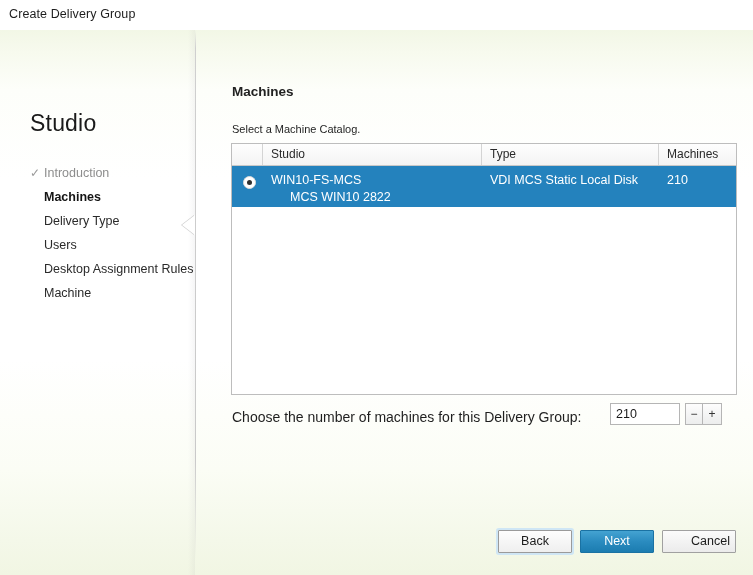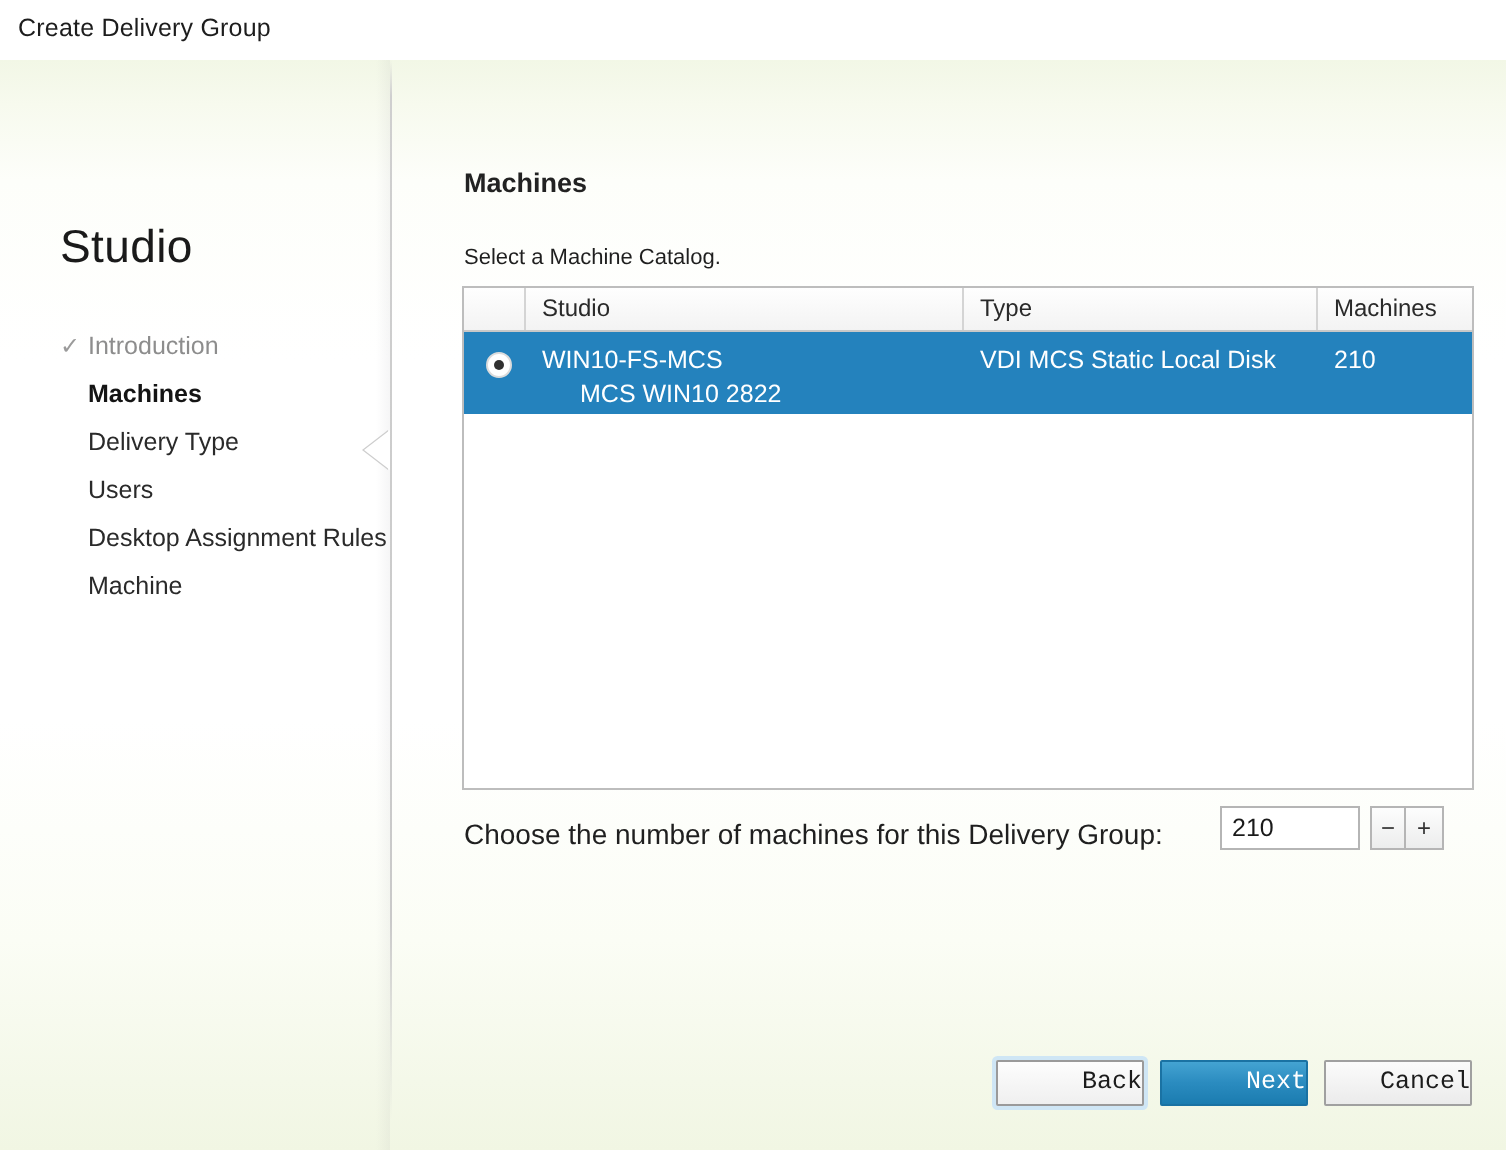--- a/index.html
+++ b/index.html
@@ -297,24 +297,24 @@
     user-select: none;
   }
   .step-btn.plus { border-left: none; width: 19px; }
 
   
   .btn {
     position: absolute;
     top: 500px;
     width: 74px;
     height: 23px;
-    font-family: Liberation Mono, monospace;
+    font-family: Liberation Sans, sans-serif;
     font-size: 12.5px;
     line-height: 21px;
-    text-align: right;
+    text-align: center;
     box-sizing: border-box;
     cursor: default;
     user-select: none;
     border-radius: 1px;
   }
   .btn-back {
     left: 302px;
     background: linear-gradient(to bottom, #fdfdfd 0%, #efefef 100%);
     border: 1px solid #9a9a9a;
     color: #1c1c1c;

